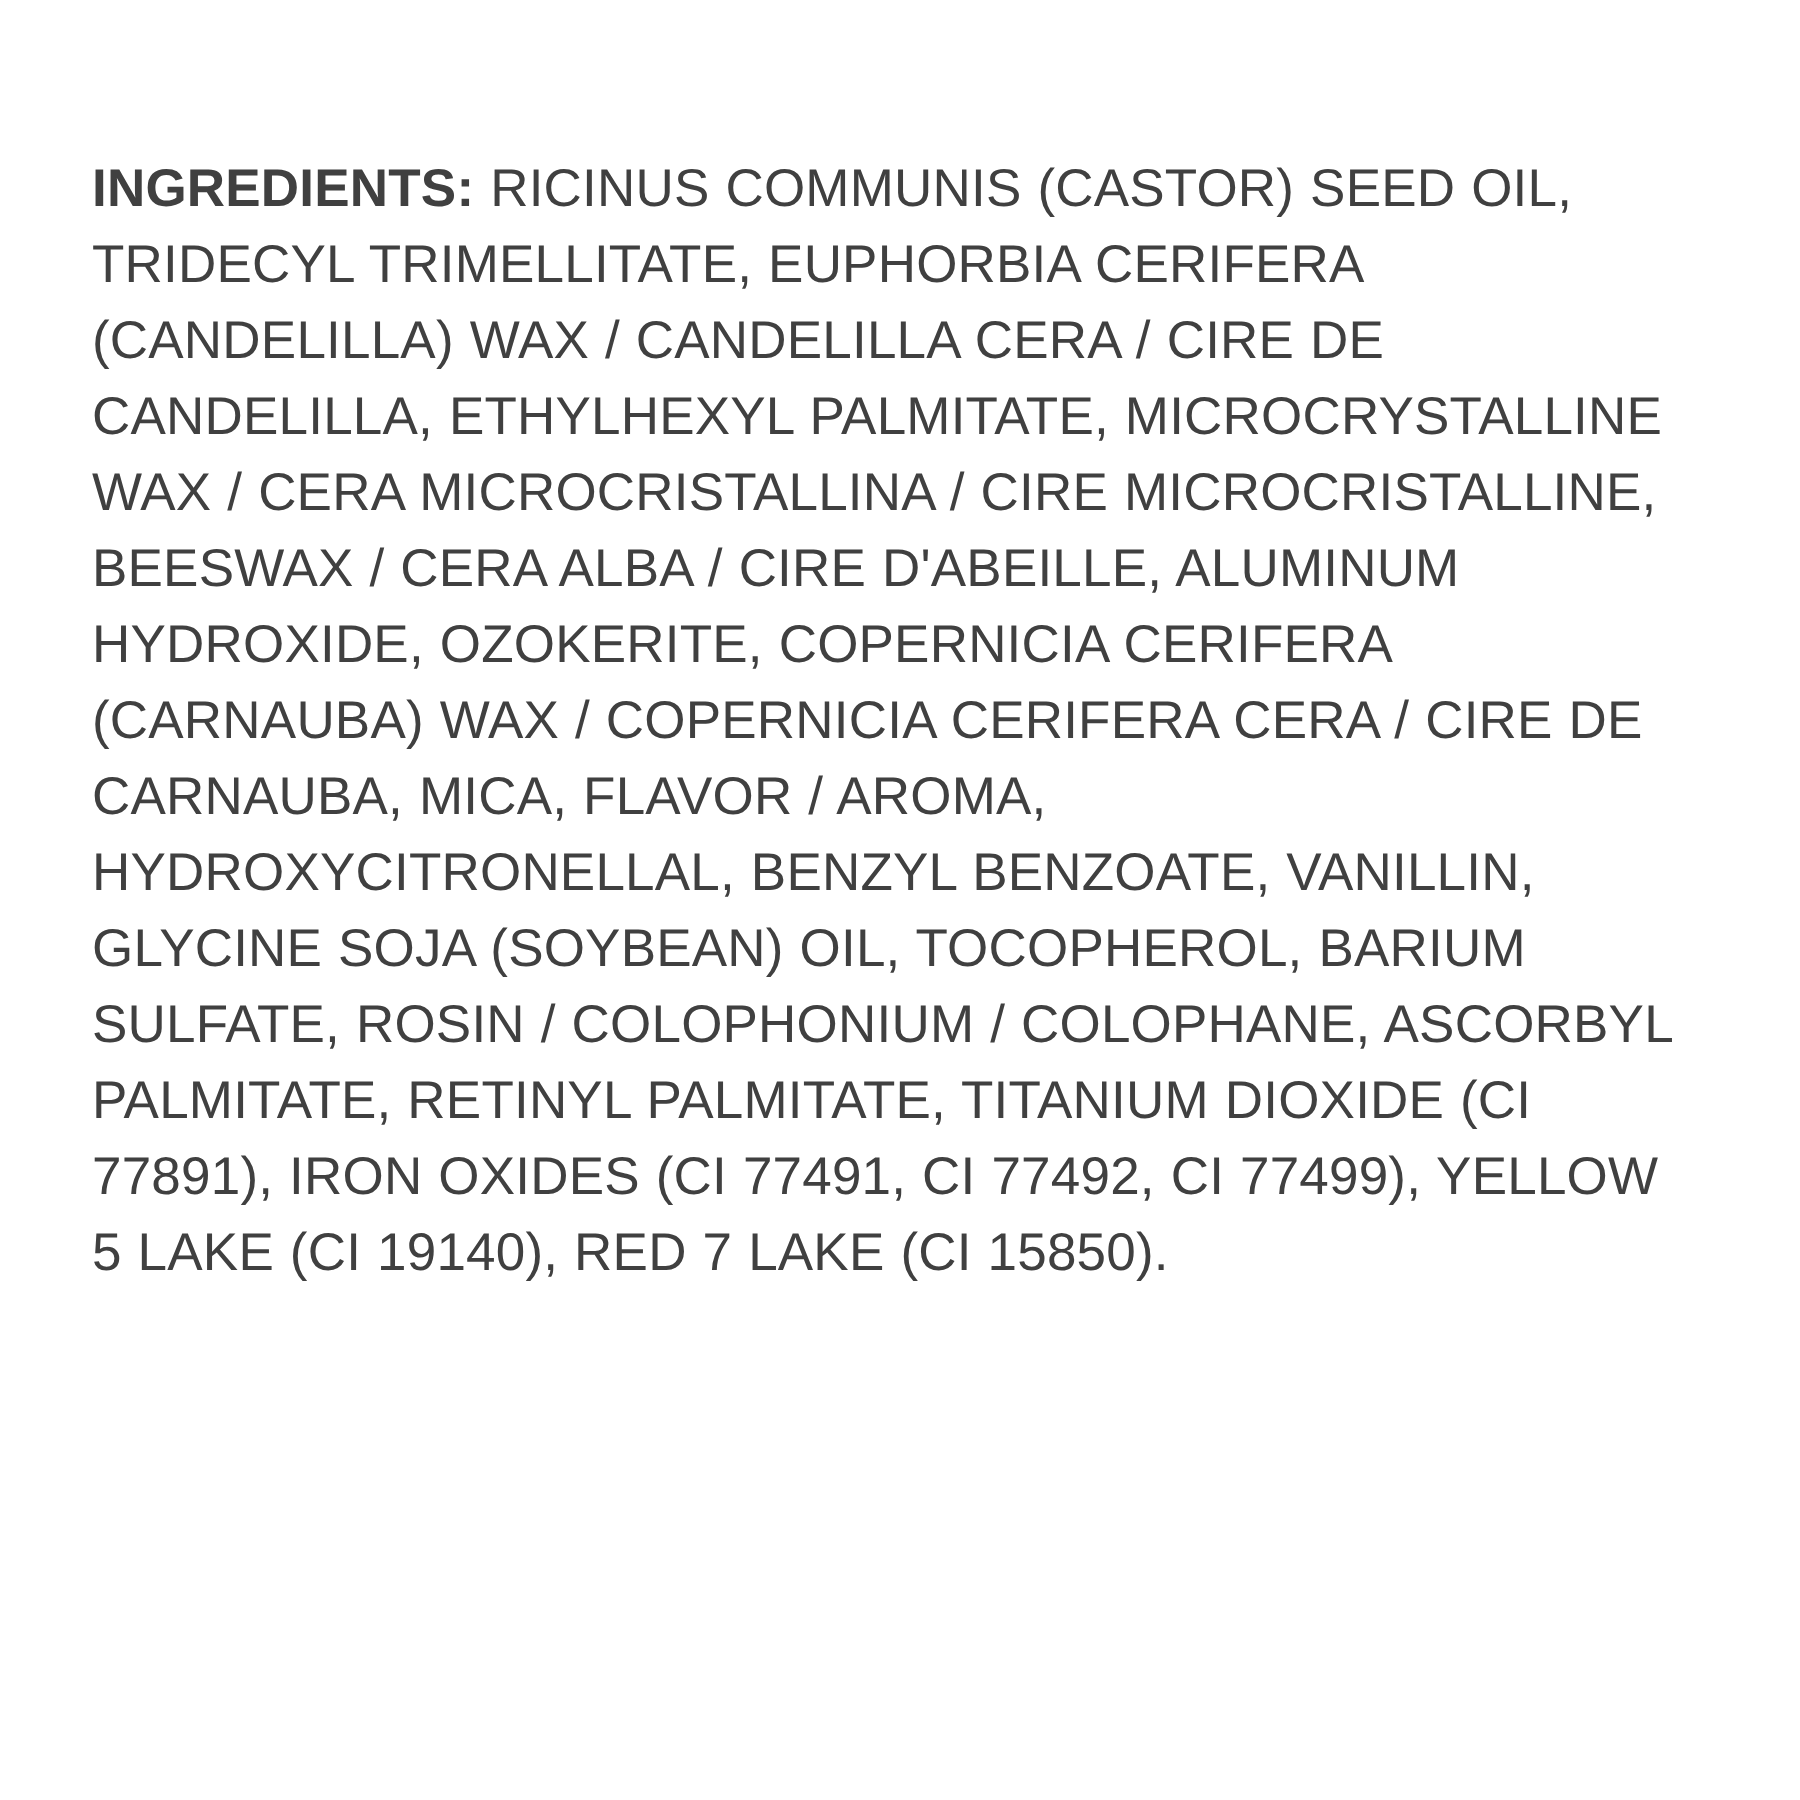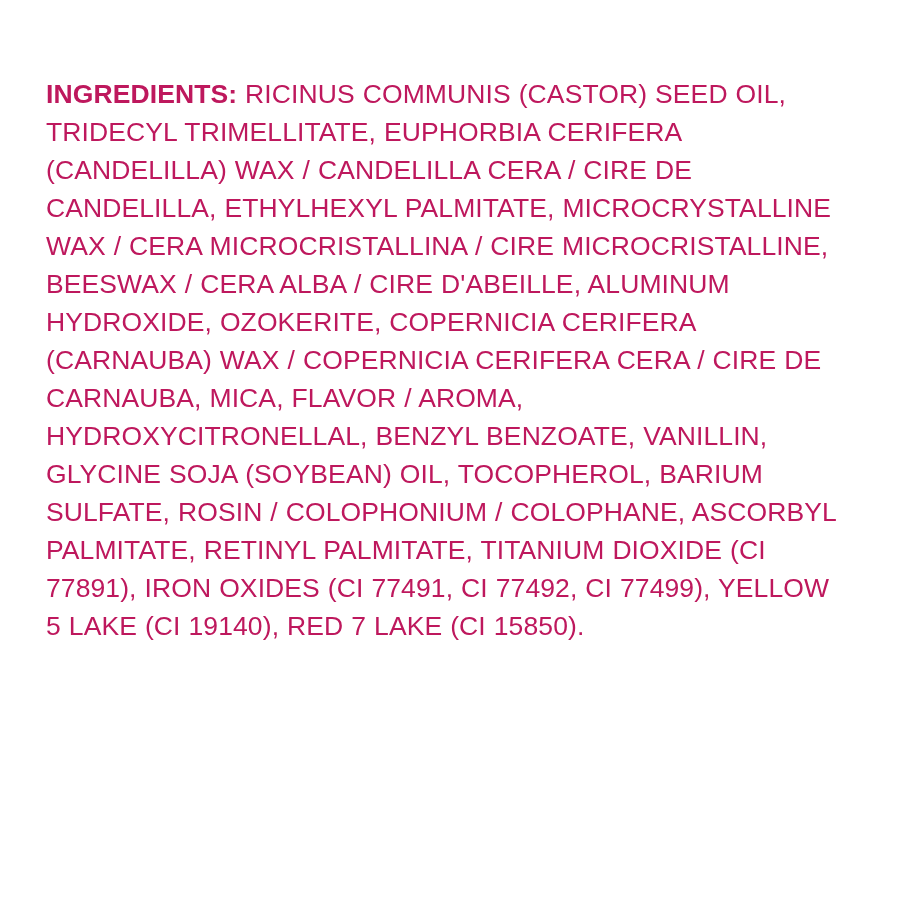--- a/index.html
+++ b/index.html
@@ -19,21 +19,21 @@
     width: 900px;
     height: 900px;
     padding: 48px 52px 0 46px;
     background: #ffffff;
   }
   .ingredients-block {
     font-size: 26.5px;
     line-height: 38px;
     letter-spacing: 0.1px;
     word-spacing: 0.5px;
-    color: #be185d;
+    color: #404040;
     max-width: 812px;
     text-align: left;
   }
   .ingredients-label {
     font-weight: bold;
   }
   .ingredients-body {
     font-weight: normal;
   }
 </style>

